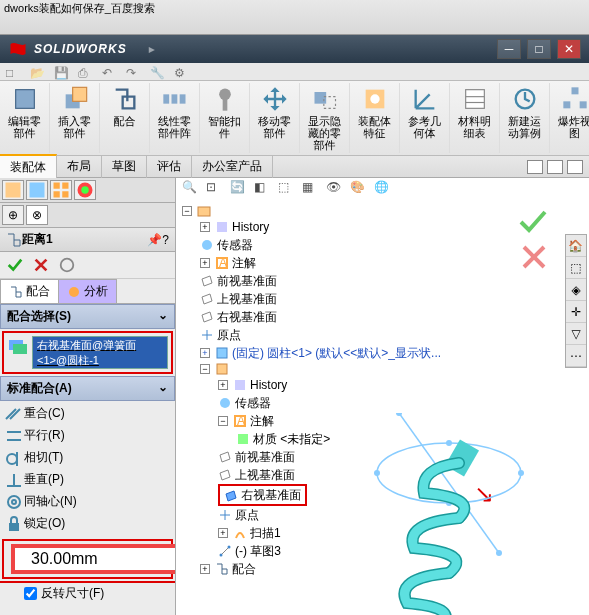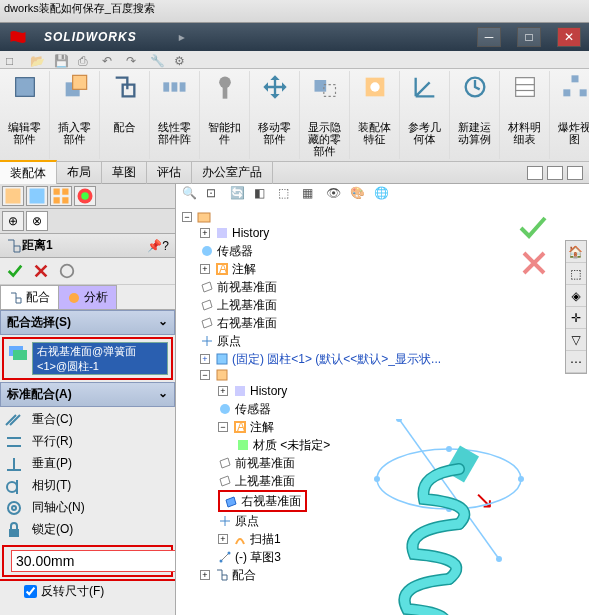--- a/index.html
+++ b/index.html
@@ -1,57 +1,57 @@
 <!DOCTYPE html>
 <html><head>
 <meta charset="utf-8">
 <style>
   * { box-sizing: border-box; margin: 0; padding: 0; font-family: "Microsoft YaHei", sans-serif; font-size: 12px; }
   body { background: #f0f0f0; width: 589px; height: 615px; overflow: hidden; position: relative; }
-  .titlebar { background: linear-gradient(#e8e8e8,#d8d8d8); height: 23px; padding: 1px 4px; border-bottom: 1px solid #999; font-size: 11px; }
-  .brandbar { background: linear-gradient(#4a5a6a,#2a3a4a); color: #fff; height: 28px; display: flex; align-items: center; padding: 0 8px; gap: 16px; }
+  .titlebar { background: linear-gradient(#e8e8e8,#d8d8d8); height: 35px; padding: 1px 4px; border-bottom: 1px solid #999; font-size: 11px; }
+  .brandbar { background: linear-gradient(#4a5a6a,#2a3a4a); color: #fff; height: 28px; display: flex; align-items: center; padding: 0 8px; gap: 6px; }
   .brandbar svg { width: 20px; height: 20px; }
   .brandtext { font-weight: bold; font-style: italic; letter-spacing: 1px; }
   .brandbar .spacer { flex: 1; }
   .brandbar .wbtn { width: 24px; height: 20px; background: rgba(255,255,255,.15); border: 1px solid #555; display: flex; align-items: center; justify-content: center; }
   .quickbar { background: #e8e8e8; border-bottom: 1px solid #bbb; height: 18px; display: flex; gap: 12px; padding: 0 6px; align-items: center; }
   .quickbar span { width: 12px; height: 12px; opacity: .5; }
   .cmdribbon { background: linear-gradient(#f4f4f4,#e4e4e4); border-bottom: 1px solid #bbb; display: flex; padding: 2px 0; }
   .cmdbtn { display: flex; flex-direction: column; align-items: center; padding: 2px 6px; border-right: 1px solid #ddd; min-width: 50px; cursor: pointer; }
   .cmdbtn .ico { width: 28px; height: 28px; display: flex; align-items: center; justify-content: center; }
-  .cmdbtn .lbl { font-size: 11px; text-align: center; line-height: 1.1; margin-top: 20px; }
+  .cmdbtn .lbl { font-size: 11px; text-align: center; line-height: 1.1; margin-top: 2px; }
   .tabbar { background: linear-gradient(#e8e8e8,#dcdcdc); display: flex; border-bottom: 1px solid #aaa; height: 22px; align-items: center; }
   .tab { padding: 3px 10px; border-right: 1px solid #bbb; cursor: pointer; }
   .tab.active { background: #fafafa; border-top: 2px solid #f7a600; }
   .tab-spacer { flex: 1; }
   .wincontrols { display: flex; gap: 4px; padding: 0 6px; }
   .wincontrols div { width: 16px; height: 14px; border: 1px solid #888; background: #fff; cursor: pointer; }
   .main { display: flex; height: 505px; }
   .sidepane { width: 176px; background: #ececec; border-right: 1px solid #aaa; display: flex; flex-direction: column; overflow: hidden; }
   .sidetabs, .sidetabs2 { display: flex; background: #e0e0e0; border-bottom: 1px solid #aaa; padding: 2px; gap: 2px; }
   .sidetabs div, .sidetabs2 div { width: 22px; height: 20px; border: 1px solid #999; background: #f0f0f0; display: flex; align-items: center; justify-content: center; cursor: pointer; }
   .prop-head { background: linear-gradient(#e8e8e8,#d8d8d8); padding: 3px 6px; border-bottom: 1px solid #aaa; display: flex; align-items: center; }
   .prop-head .pin { margin-left: auto; }
   .okcancel { padding: 4px 6px; display: flex; gap: 8px; border-bottom: 1px solid #ccc; }
   .okcancel svg { width: 18px; height: 18px; cursor: pointer; }
   .subtabs { display: flex; border-bottom: 1px solid #aaa; }
   .subtab { padding: 3px 8px; border: 1px solid #aaa; border-bottom: none; background: #c4b5fd; margin-right: -1px; cursor: pointer; display: flex; align-items: center; gap: 3px; }
   .subtab.active { background: #fff; }
   .section-head { background: linear-gradient(#c8d4e8,#b0c0d8); padding: 3px 6px; border: 1px solid #8899bb; font-weight: bold; display: flex; }
   .section-head .chev { margin-left: auto; }
   .redbox { border: 2px solid #d00; margin: 2px; }
-  .selbox { display: flex; padding: 3px; gap: 3px; align-items: flex-start; }
+  .selbox { display: flex; padding: 3px; gap: 3px; align-items: flex-start; text-decoration: underline; }
   .selbox .ico { width: 22px; height: 22px; }
   .sel-list { flex: 1; background: #fff; border: 1px solid #7a9; min-height: 32px; }
   .sel-item { background: #2a5fb0; color: #fff; padding: 1px 4px; font-size: 11px; line-height: 1.3; }
   .matelist { padding: 2px 0; }
-  .mateitem { display: flex; align-items: center; padding: 2px 4px; gap: 8px; cursor: pointer; }
+  .mateitem { display: flex; align-items: center; padding: 2px 4px; gap: 0; cursor: pointer; }
   .mateitem svg { width: 20px; height: 18px; }
   .dim-row { display: flex; align-items: center; padding: 3px; gap: 4px; }
-  .dim-row input { flex: 1; border: 1px solid #ef4444; padding: 2px 4px; font-size: 14px; }
+  .dim-row input { flex: 1; border: 4px solid #ef4444; padding: 2px 16px; font-size: 16px; }
   .chk-row { padding: 2px 6px 2px 24px; display: flex; align-items: center; gap: 4px; border-top: 2px solid #d00; }
   .viewarea { flex: 1; background: #fff; position: relative; overflow: hidden; }
   .viewtoolbar { position: absolute; top: 2px; left: 6px; display: flex; gap: 6px; align-items: center; }
   .viewtoolbar div { width: 18px; height: 18px; opacity: .7; cursor: pointer; }
   .tree { position: absolute; top: 26px; left: 6px; font-size: 12px; line-height: 1.5; }
   .tree-row { display: flex; align-items: center; gap: 3px; white-space: nowrap; cursor: pointer; }
   .tree-row svg { width: 14px; height: 14px; flex-shrink: 0; }
   .ind1 { padding-left: 18px; } .ind2 { padding-left: 36px; } .ind3 { padding-left: 54px; }
   .exp { width: 10px; height: 10px; border: 1px solid #888; display: inline-flex; align-items: center; justify-content: center; font-size: 9px; line-height: 1; cursor: pointer; margin-right: 2px; }
   .blue { color: #2050c0; }
@@ -167,35 +167,35 @@
       <div class="ico">
         <svg viewBox="0 0 24 24">
           <path d="M4 20 L4 4 M4 20 L20 20 M4 20 L16 8" stroke="#48a" stroke-width="2" fill="none"></path>
         </svg>
       </div>
       <div class="lbl">参考几<br>何体</div>
     </div>
   <div class="cmdbtn">
       <div class="ico">
         <svg viewBox="0 0 24 24">
-          <circle cx="12" cy="12" r="8" fill="none" stroke="#48a" stroke-width="2"></circle>
-          <path d="M12 6 L12 12 L16 14" stroke="#48a" stroke-width="2" fill="none"></path>
-        </svg>
-      </div>
-      <div class="lbl">新建运<br>动算例</div>
-    </div>
-  <div class="cmdbtn">
-      <div class="ico">
-        <svg viewBox="0 0 24 24">
           <rect x="4" y="4" width="16" height="16" fill="#fff" stroke="#888"></rect>
           <line x1="4" y1="10" x2="20" y2="10" stroke="#888"></line>
           <line x1="4" y1="15" x2="20" y2="15" stroke="#888"></line>
         </svg>
       </div>
       <div class="lbl">材料明<br>细表</div>
+    </div>
+  <div class="cmdbtn">
+      <div class="ico">
+        <svg viewBox="0 0 24 24">
+          <circle cx="12" cy="12" r="8" fill="none" stroke="#48a" stroke-width="2"></circle>
+          <path d="M12 6 L12 12 L16 14" stroke="#48a" stroke-width="2" fill="none"></path>
+        </svg>
+      </div>
+      <div class="lbl">新建运<br>动算例</div>
     </div>
   <div class="cmdbtn">
       <div class="ico">
         <svg viewBox="0 0 24 24">
           <rect x="9" y="2" width="6" height="6" fill="#8ac"></rect>
           <rect x="2" y="14" width="6" height="6" fill="#8ac"></rect>
           <rect x="16" y="14" width="6" height="6" fill="#8ac"></rect>
         </svg>
       </div>
       <div class="lbl">爆炸视<br>图</div>
@@ -307,30 +307,30 @@
           <span>重合(C)</span>
         </div>
       <div class="mateitem">
           <svg viewBox="0 0 20 18">
             <path d="M3 5 L17 5 M3 13 L17 13" stroke="#48a" stroke-width="2"></path>
           </svg>
           <span>平行(R)</span>
         </div>
       <div class="mateitem">
           <svg viewBox="0 0 20 18">
-            <path d="M3 15 L17 15 M10 15 L10 3" stroke="#48a" stroke-width="2"></path>
-          </svg>
-          <span>垂直(P)</span>
+            <circle cx="8" cy="10" r="5" fill="none" stroke="#48a" stroke-width="2"></circle>
+            <line x1="13" y1="3" x2="13" y2="17" stroke="#48a" stroke-width="2"></line>
+          </svg>
+          <span>相切(T)</span>
         </div>
       <div class="mateitem">
           <svg viewBox="0 0 20 18">
-            <circle cx="8" cy="10" r="5" fill="none" stroke="#48a" stroke-width="2"></circle>
-            <line x1="13" y1="3" x2="13" y2="17" stroke="#48a" stroke-width="2"></line>
-          </svg>
-          <span>相切(T)</span>
+            <path d="M3 15 L17 15 M10 15 L10 3" stroke="#48a" stroke-width="2"></path>
+          </svg>
+          <span>垂直(P)</span>
         </div>
       <div class="mateitem">
           <svg viewBox="0 0 20 18">
             <circle cx="10" cy="9" r="6" fill="none" stroke="#48a" stroke-width="2"></circle>
             <circle cx="10" cy="9" r="2" fill="none" stroke="#48a" stroke-width="2"></circle>
           </svg>
           <span>同轴心(N)</span>
         </div>
       <div class="mateitem">
           <svg viewBox="0 0 20 18">

